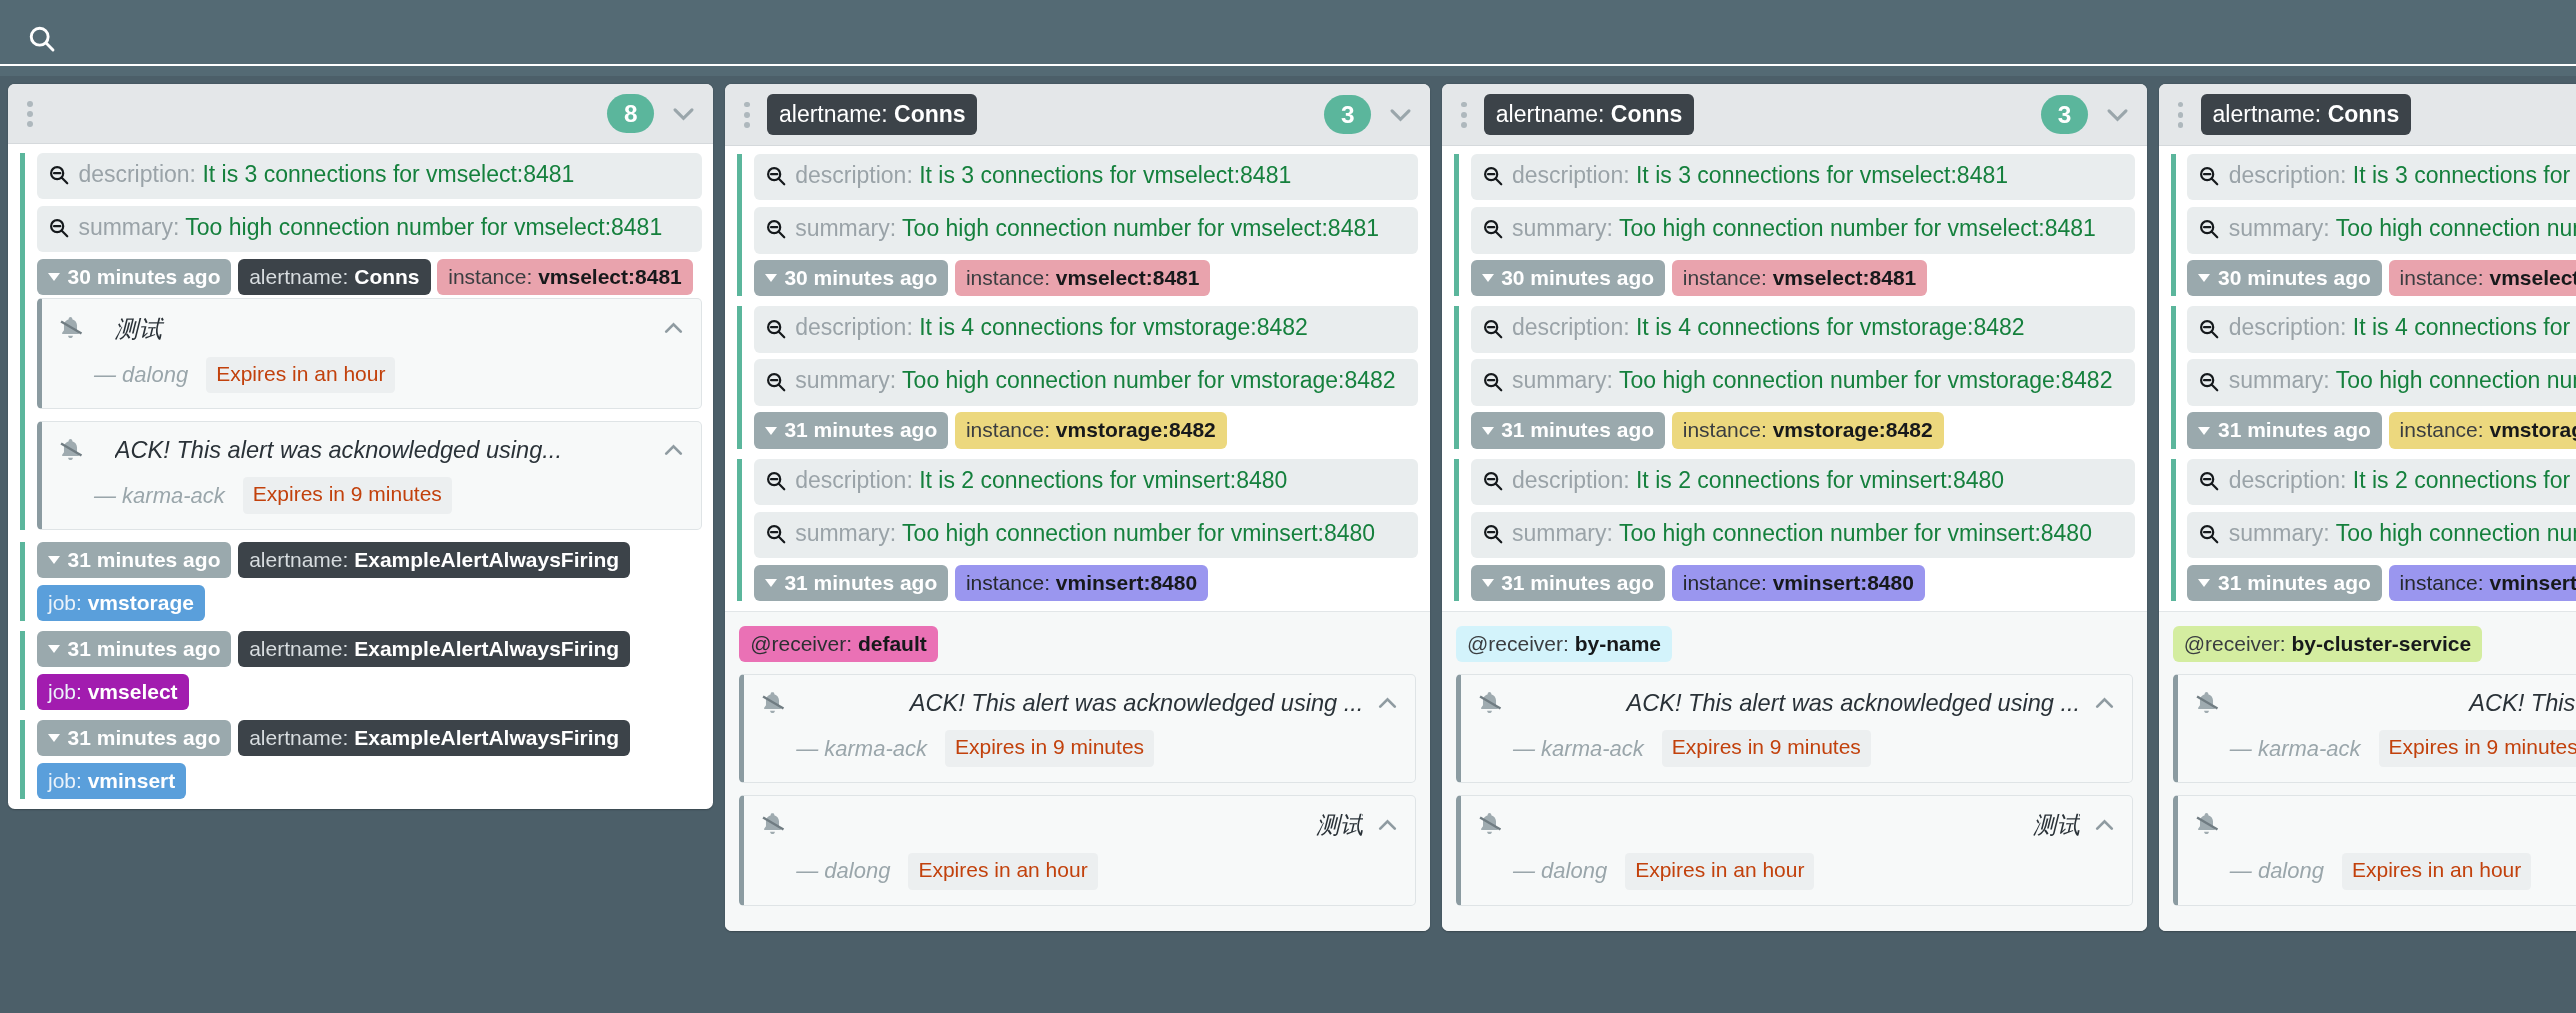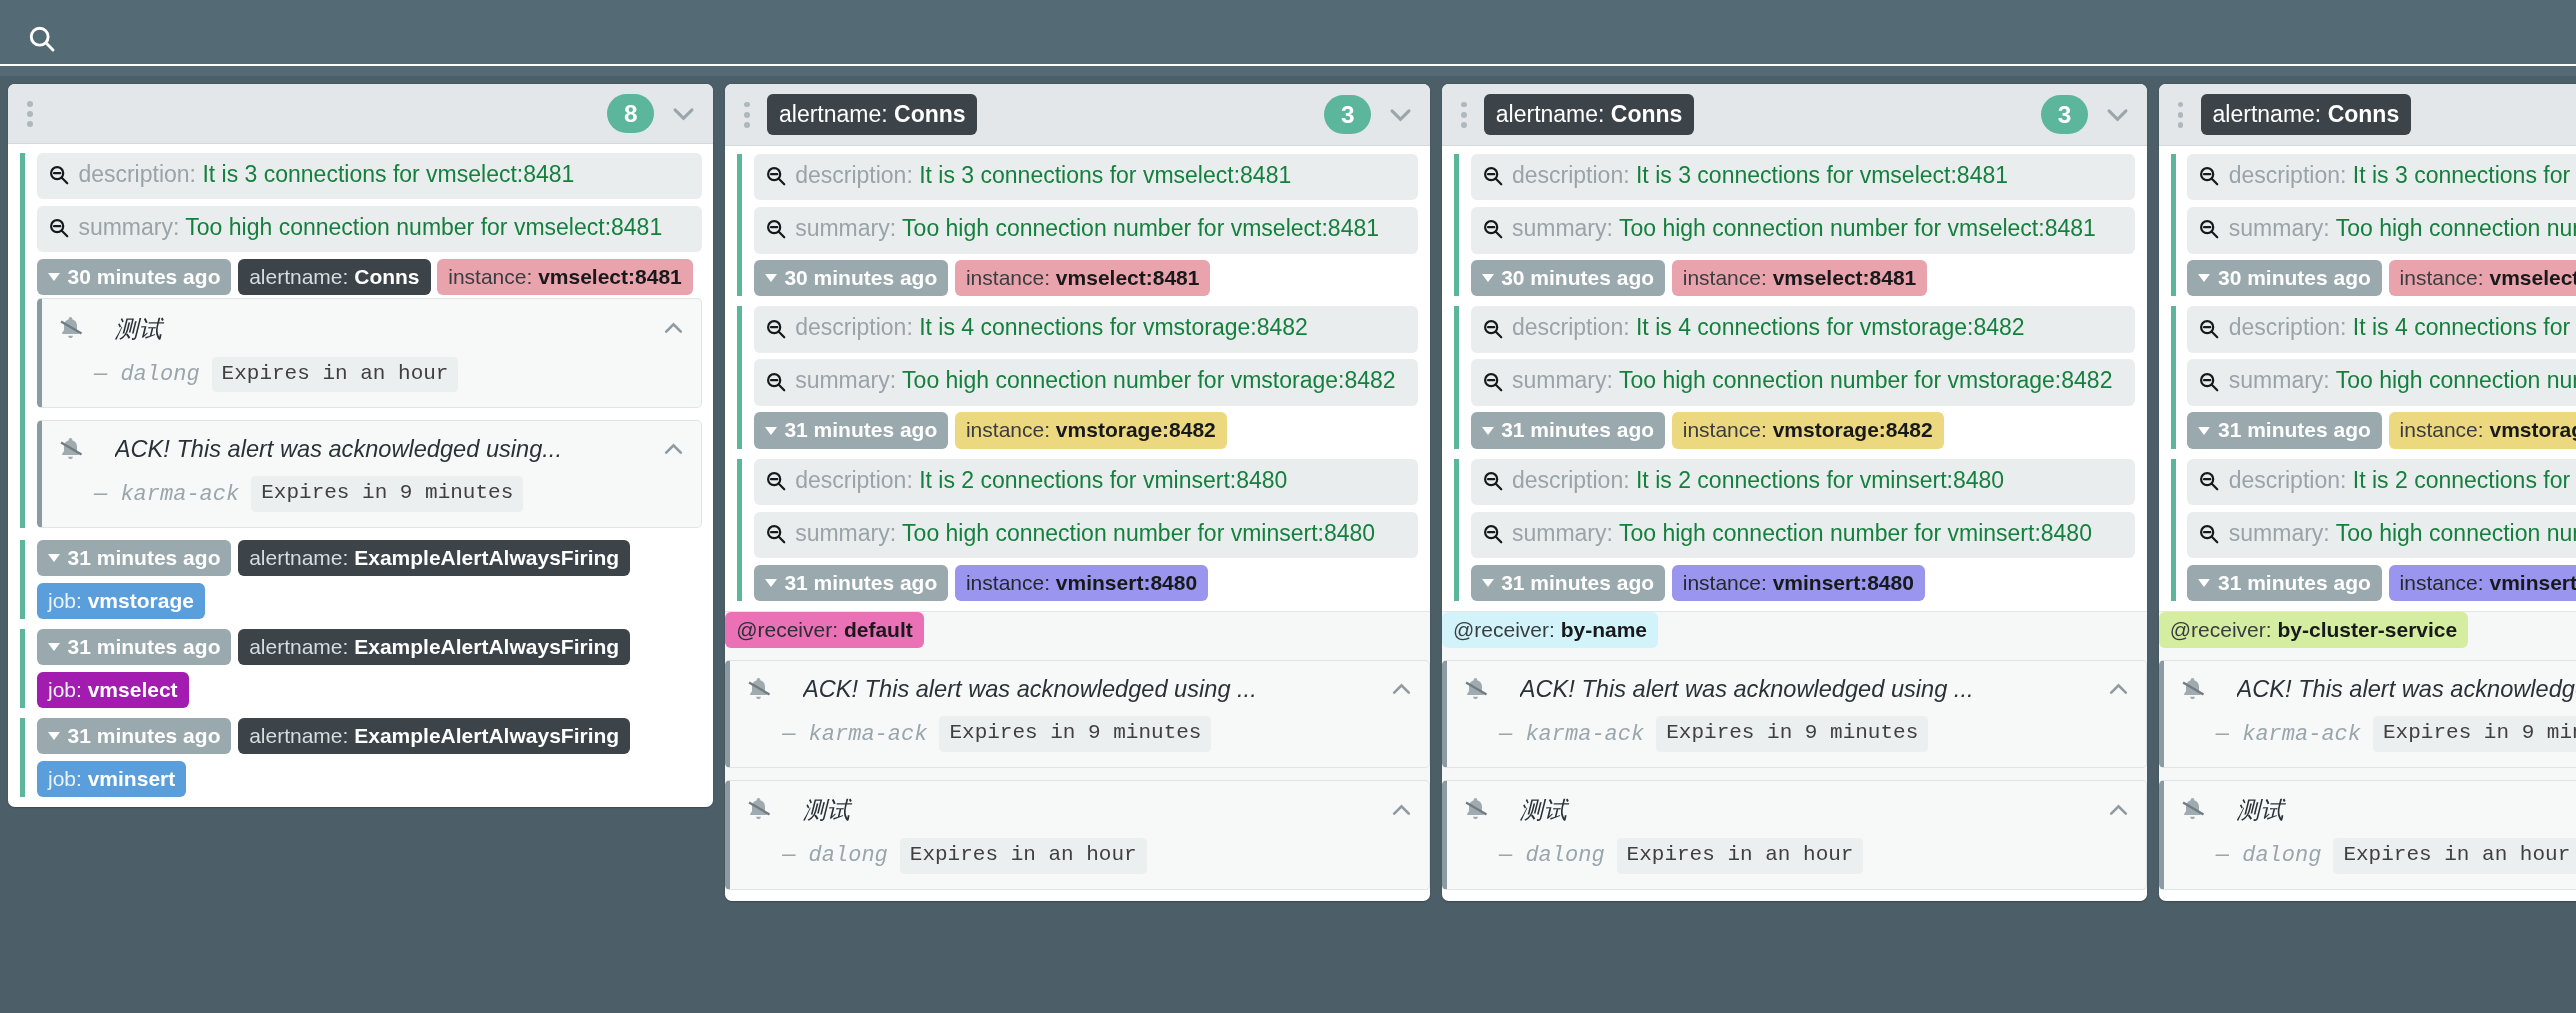--- a/index.html
+++ b/index.html
@@ -120,47 +120,47 @@
   }
   .caret-down {
     width: 0; height: 0;
     border-left: 6.7px solid transparent; border-right: 6.7px solid transparent;
     border-top: 8.4px solid #ffffff; display:block;
   }
 
   
   .group-foot {
     background: #f6f8f8; border-top: 0.8px solid #e2e6e8;
-    padding: 0;
+    padding: 14px;
+    text-align: right;
   }
   .receiver { margin-bottom: 11.8px; display: flex; }
   .silence {
     background: #f7f9f9; border: 0.8px solid #dfe4e6;
     border-left: 5.9px solid #8b9ba1;
     border-radius: 5px; padding: 13.5px 15px 15px 15px;
     margin-bottom: 11.8px;
   }
   .silence-head { display: flex; align-items: center; gap: 11.8px; }
   .bell-icon { flex: 0 0 auto; }
   .silence-title {
     flex: 1; font-style: italic; font-size: 23.6px;
     color: #2a3238; white-space: nowrap; overflow: hidden; text-overflow: ellipsis; margin-left: 19px;
   }
   .silence-collapse { width: 25px; height: 25px; cursor: pointer; flex: 0 0 auto; }
   .silence-sub {
-    display: flex; align-items: center; gap: 12px; margin-top: 11.8px;
+    display: flex; align-items: center; gap: 18px; margin-top: 11.8px;
     padding-left: 37px;
-    font-family: Liberation Mono, monospace;
   }
   .author { font-style: italic; font-size: 22px; color: #9aa6ab; white-space: nowrap; }
   .expires {
     background: #eceff0; border-radius: 4.2px; padding: 5px 10px 7.6px 10px;
     display: inline-block;
   }
-  .expires-text { font-size: 21px; color: #404040; white-space: nowrap; }
+  .expires-text { font-size: 21px; color: #c2410c; white-space: nowrap; }
   .progress { height: 4.2px; background: #c7cdcf; border-radius: 2.5px; margin-top: 4.2px; overflow: hidden; }
   .progress > i { display: block; height: 100%; background: #4bb79b; border-radius: 2.5px; }
 </style>
 </head>
 <body>
 
 <div class="navbar">
   <div class="nav-search">
     <span class="search-icon">
       <svg viewBox="0 0 24 24" width="29" height="29" fill="none" stroke="#ffffff" stroke-width="2.4" stroke-linecap="round">

